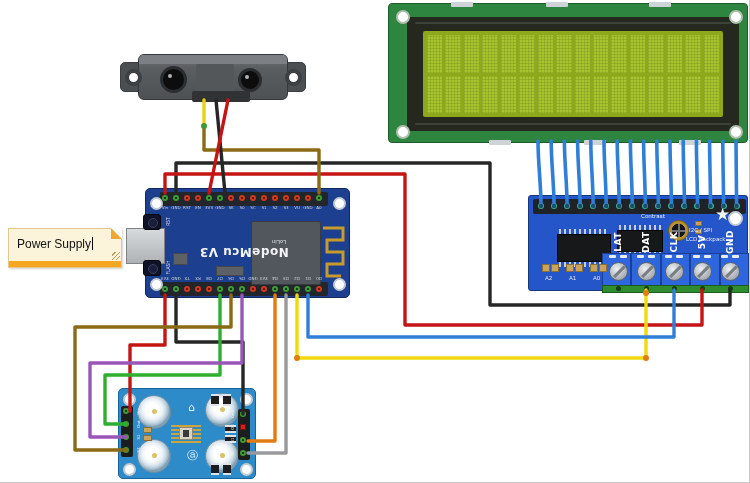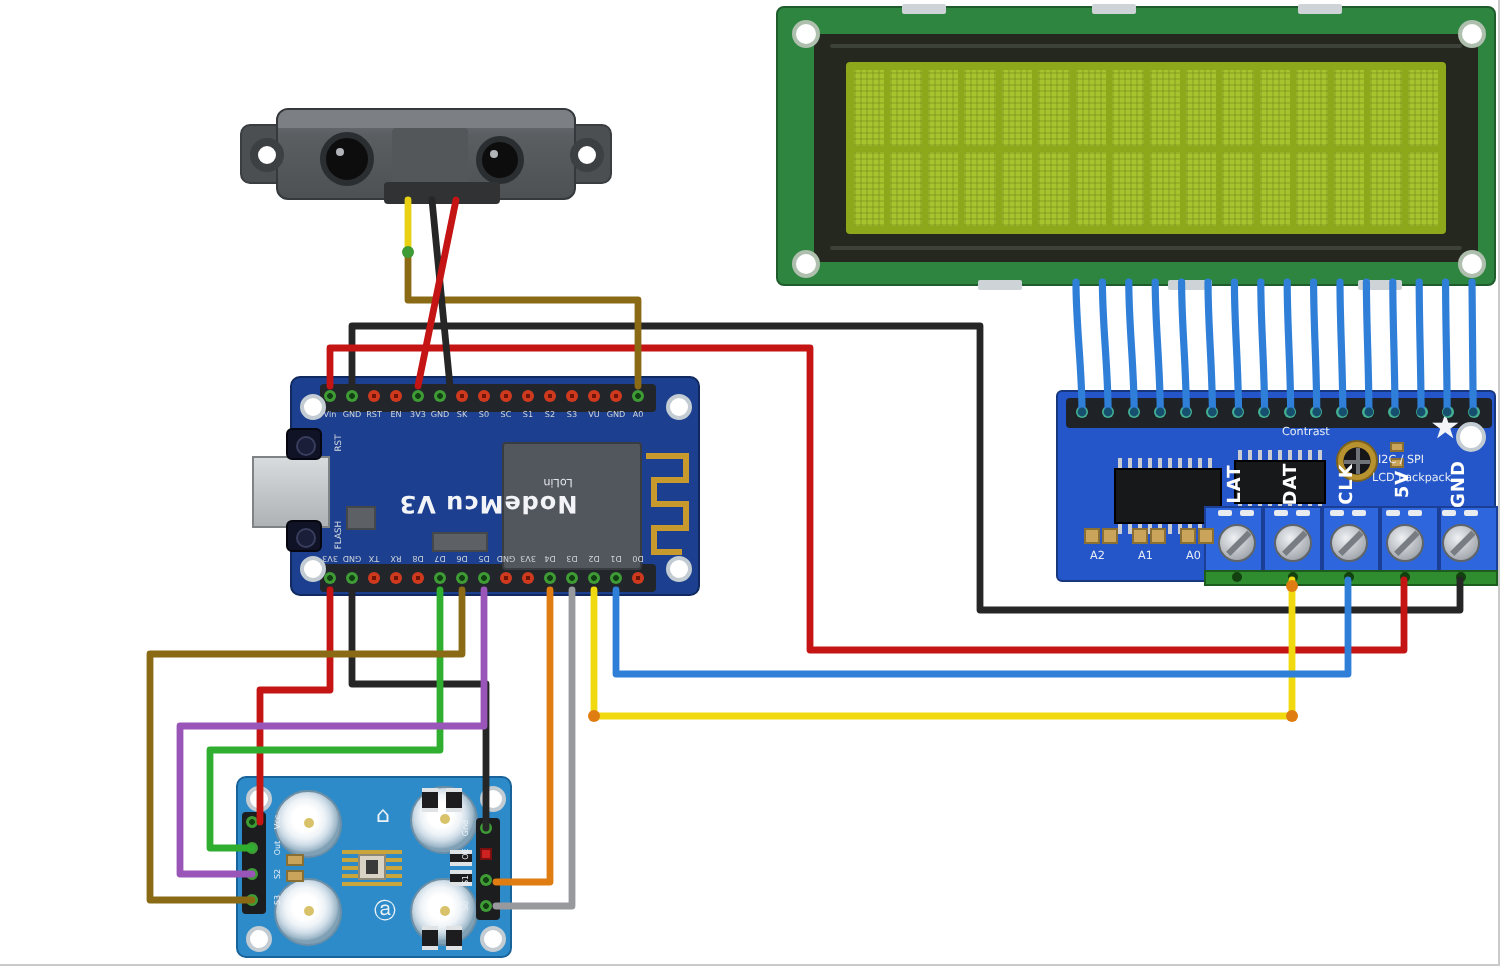--- a/index.html
+++ b/index.html
@@ -79,20 +79,26 @@
   #cs .glyph{position:absolute;color:#eaf2f7;font-size:11px;line-height:1}
   .redsq{position:absolute;width:6px;height:6px;background:#cc2222;border:1px solid #7a0f0f;box-sizing:border-box}
   
   #wires{position:absolute;left:0;top:0;z-index:6;pointer-events:none}
 </style>
 </head>
 <body>
 
 <div id="canvas">
 
+  <div id="note">
+    <div class="fold"></div>
+    <div id="note-text"><span>Power Supply</span><span class="cursor"></span></div>
+    <div class="notebar"></div>
+    <div class="resz"></div>
+  </div>
 
   <div id="ir">
     <div class="tab" style="left:4px;top:12px"></div>
     <div class="tab" style="left:163px;top:12px"></div>
     <div class="body"></div>
     <div class="band"></div>
     <div class="inset"></div>
     <div class="tabhole" style="left:9px;top:19px"></div>
     <div class="tabhole" style="left:169px;top:19px"></div>
     <div class="lens" style="left:44px;top:16px;width:27px;height:27px">

